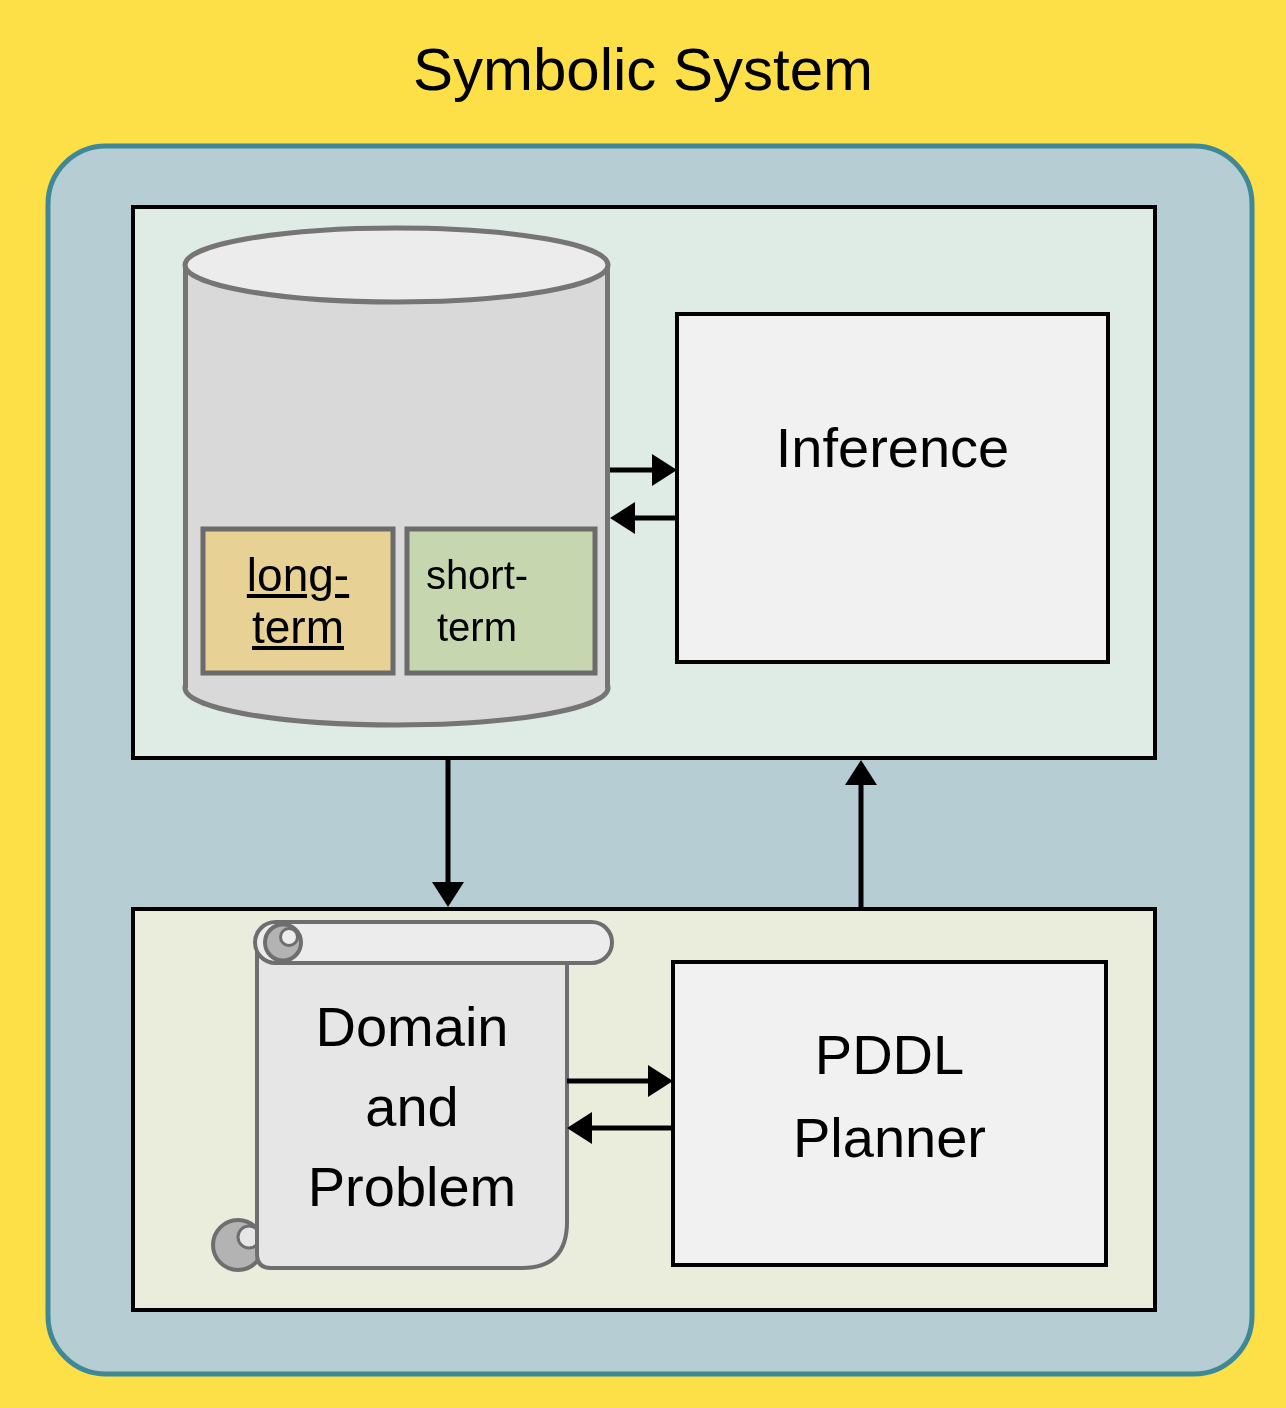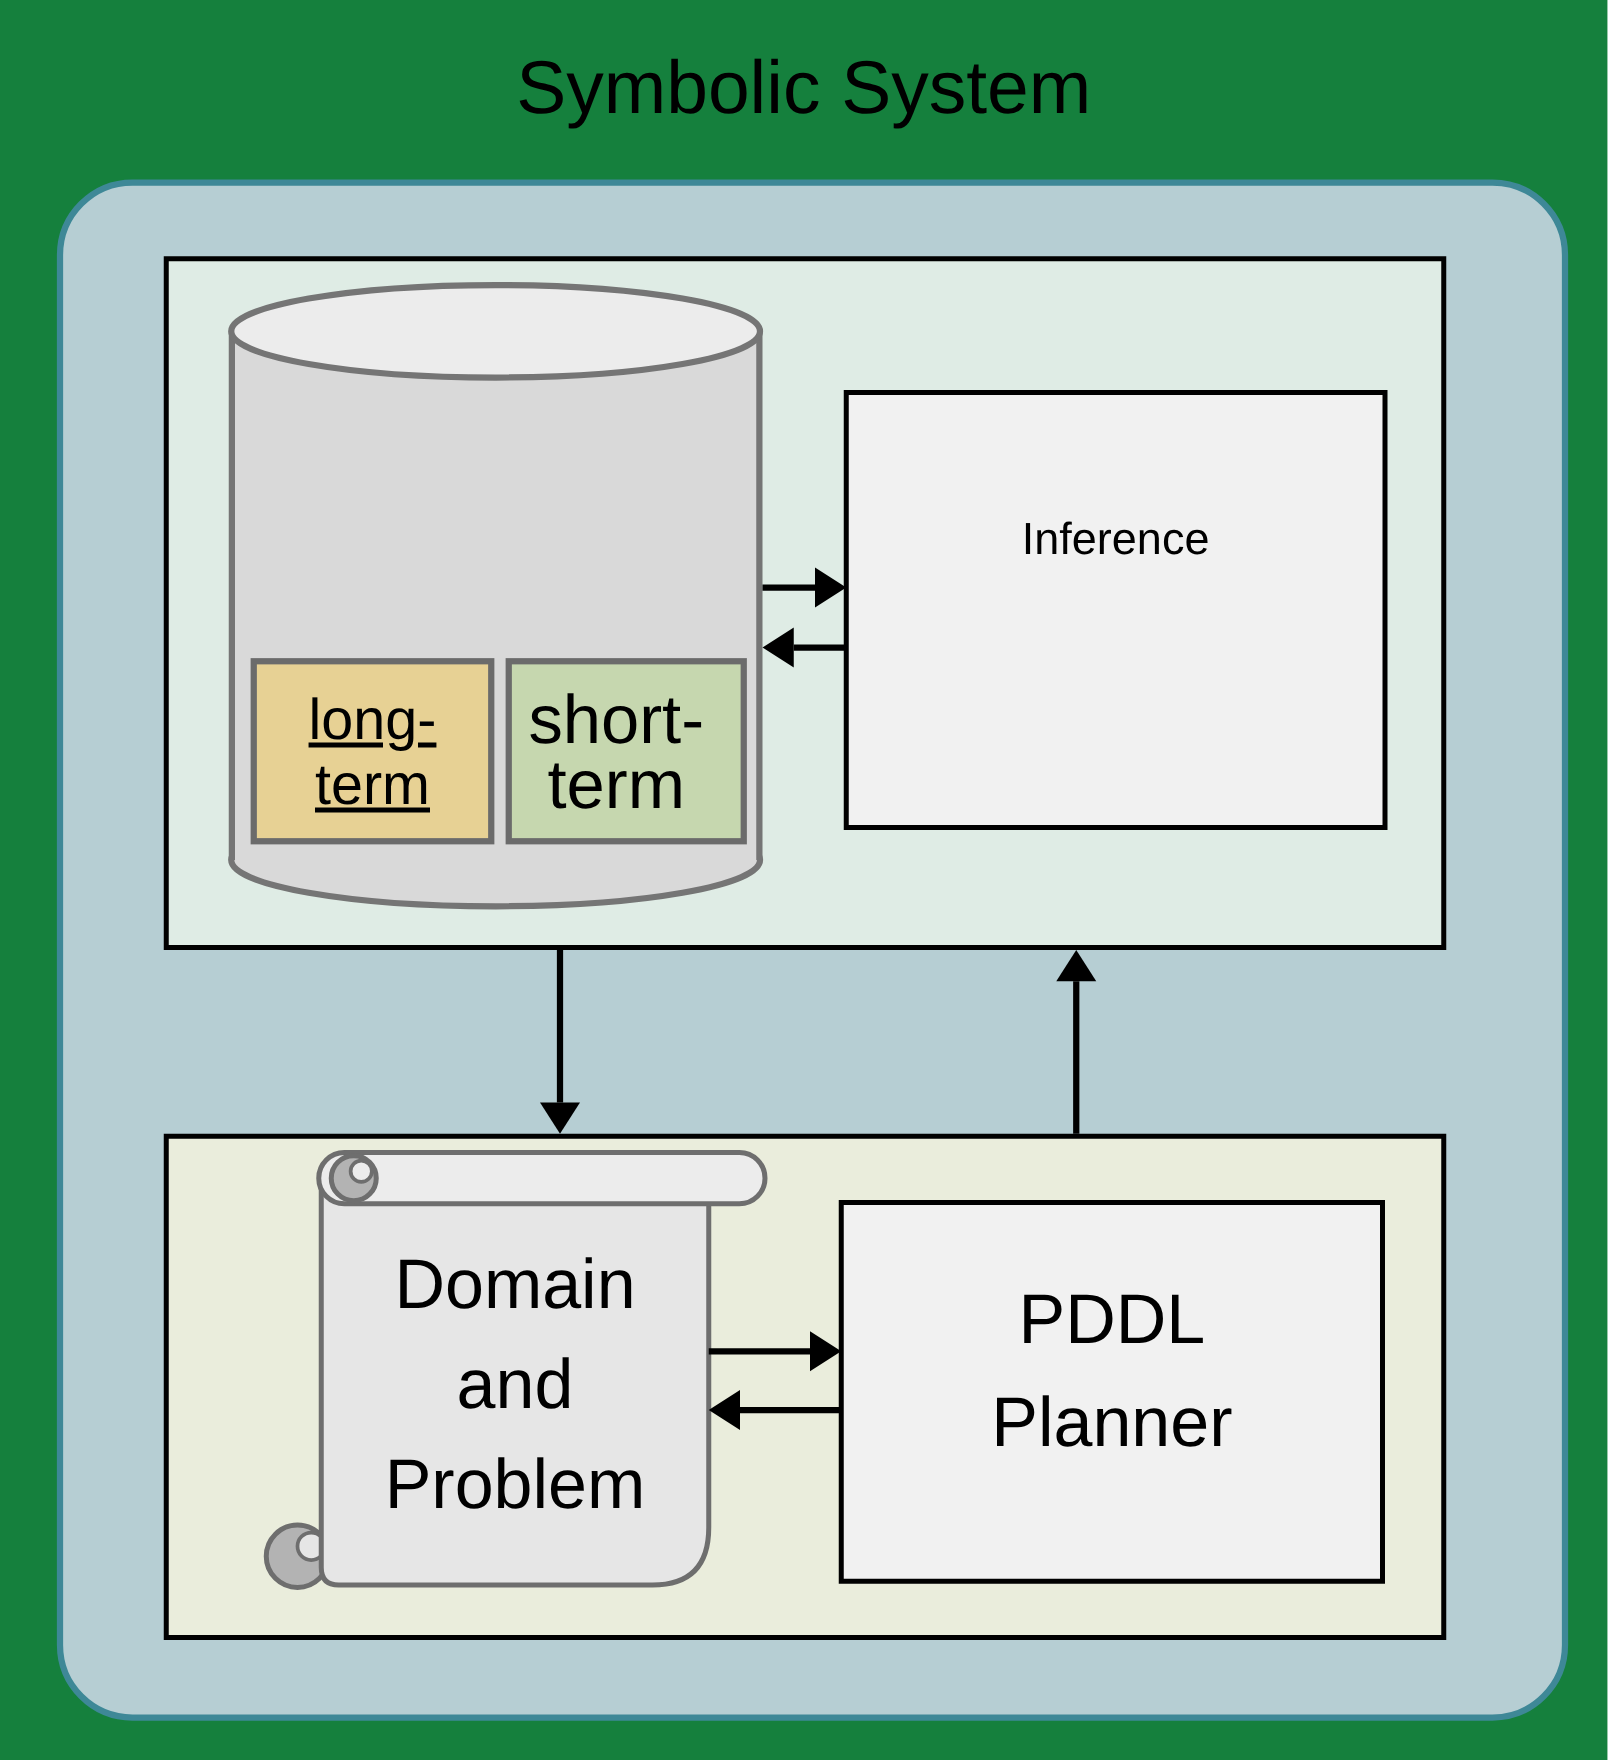--- a/index.html
+++ b/index.html
@@ -1,20 +1,20 @@
 <!DOCTYPE html>
 <html><head>
 <meta charset="utf-8">
 <style>
   html, body { margin: 0; padding: 0; background: #ffffff; }
   #stage {
     position: relative;
     width: 1286px;
     height: 1408px;
-    background: #15803d;
+    background: #fde047;
     font-family: "Liberation Sans", sans-serif;
     color: #000000;
     overflow: hidden;
   }
   #diagram-svg {
     position: absolute;
     left: 0; top: 0;
     width: 1286px; height: 1408px;
   }
   .label {
@@ -30,26 +30,26 @@
   }
   #kb-label {
     left: 183px; width: 427px; top: 350px;
     font-size: 56px; line-height: 80px;
   }
   #long-term-label {
     left: 203px; width: 190px; top: 549px;
     font-size: 46px; line-height: 52px; text-decoration: underline;
   }
   #short-term-label {
-    left: 399px; width: 188px; top: 549px;
-    font-size: 55px; line-height: 52px;
+    left: 383px; width: 188px; top: 549px;
+    font-size: 40px; line-height: 52px;
   }
   #ie-label {
-    left: 677px; width: 431px; top: 389px;
-    font-size: 36px; line-height: 84px;
+    left: 677px; width: 431px; top: 406px;
+    font-size: 56px; line-height: 84px;
   }
   #dp-label {
     left: 257px; width: 310px; top: 987px;
     font-size: 56px; line-height: 80px;
   }
   #pddl-label {
     left: 673px; width: 433px; top: 1013px;
     font-size: 56px; line-height: 83px;
   }
 </style>

